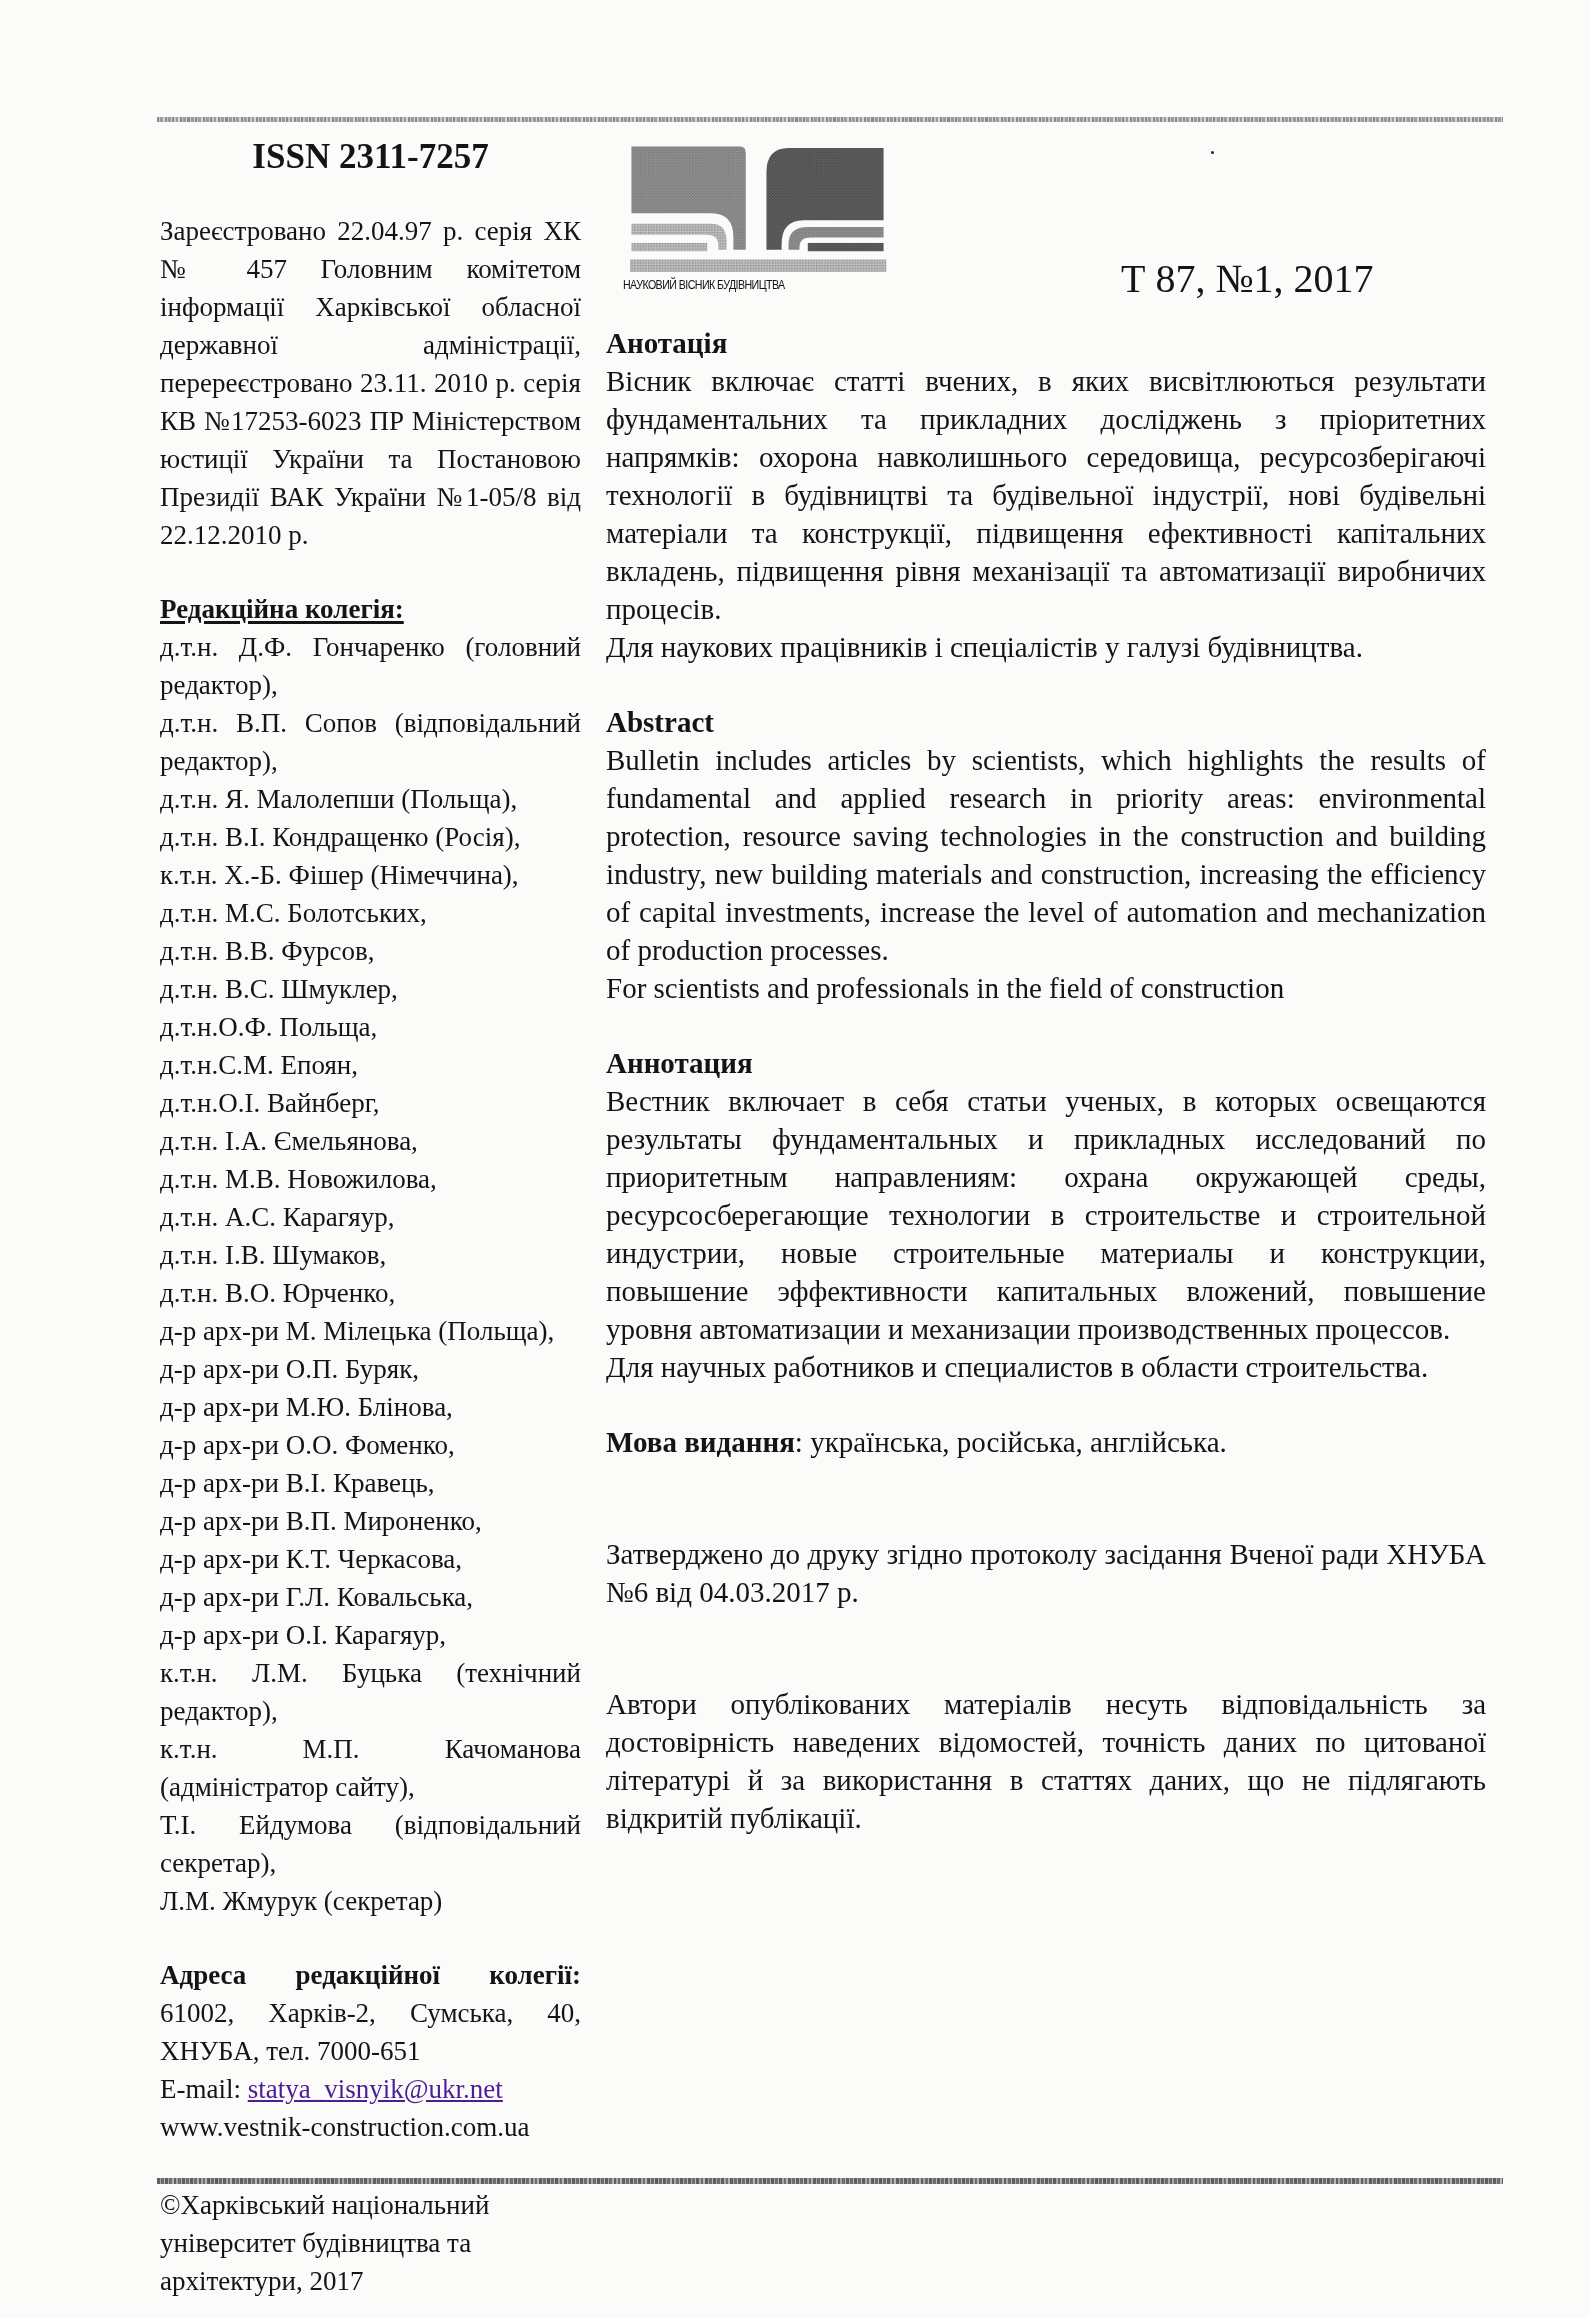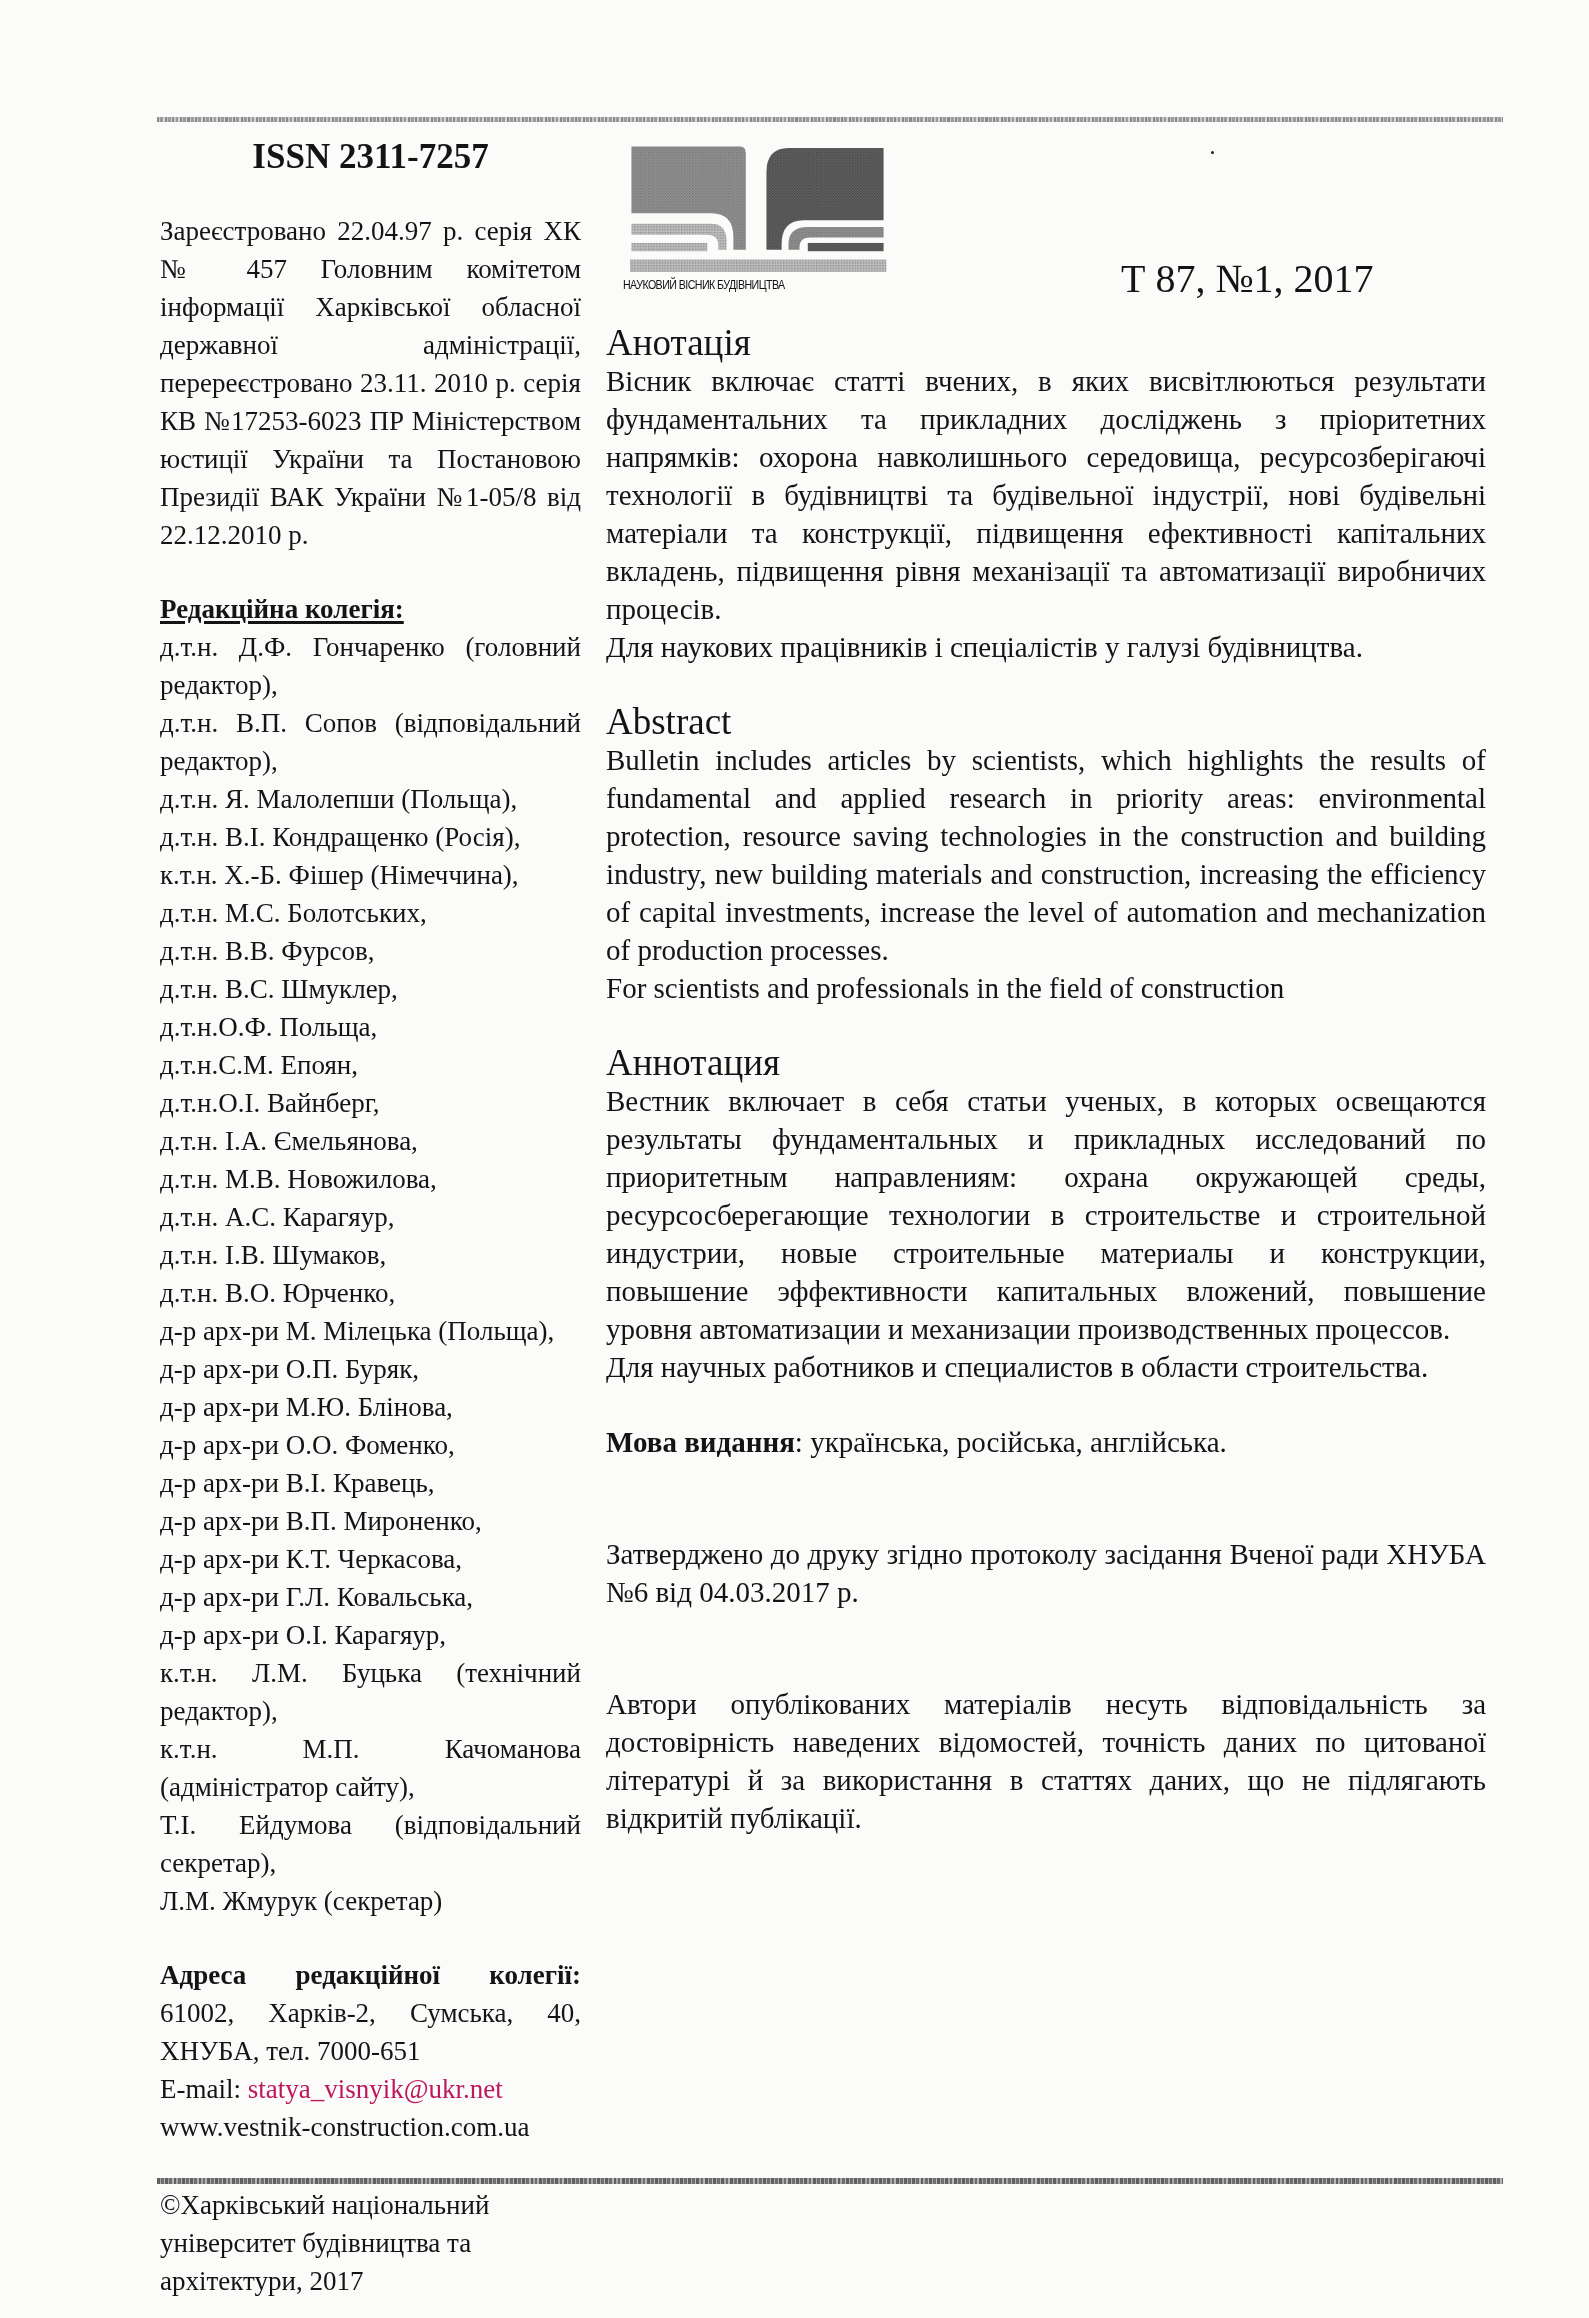--- a/index.html
+++ b/index.html
@@ -14,37 +14,37 @@
   }
   .rule.top { top: 117px; }
   .rule.bottom { top: 2178px; height: 6.2px; background: repeating-linear-gradient(90deg, #444 0 2.8px, #999 2.8px 4.1px, #555 4.1px 6.9px, #aaa 6.9px 8.3px); }
 
   .left { position: absolute; left: 160px; top: 138px; width: 421px; font-size: 27px; line-height: 38px; }
   .issn { text-align: center; font-weight: bold; font-size: 35px; margin: 0 0 36px 0; }
   .justify { text-align: justify; text-align-last: left; }
   .board-title { font-weight: bold; text-decoration: underline; text-decoration-thickness: 2.8px; text-underline-offset: 3.4px; margin-top: 36px; }
   .board-item { margin: 0; }
   .addr-title { font-weight: bold; margin-top: 36px; text-align: justify; text-align-last: justify; }
-  .email-link { color: #be185d; }
+  .email-link { text-decoration: underline; color: #4c1d95; }
   .copyright { margin-top: 40px; }
 
   .logo { position: absolute; left: 623px; top: 141px; width: 269px; height: 155px; }
   .logo-caption {
     position: absolute; left: 623px; top: 277px; width: 269px;
     font-family: "Liberation Sans", "DejaVu Sans", sans-serif; font-size: 13px; letter-spacing: -0.7px; color: #111;
     transform: scaleX(.82); transform-origin: left;
     white-space: nowrap;
   }
   .volume {
     position: absolute; left: 1121px; top: 255px; font-size: 40px; white-space: nowrap; text-align: center;
   }
   .dot { position: absolute; left: 1211px; top: 151px; width: 3.4px; height: 3.4px; background: #222; border-radius: 50%; }
 
   .right { position: absolute; left: 606px; top: 324px; width: 880px; font-size: 29px; line-height: 38px; }
-  .sec-title { font-weight: normal; font-size: 37px; margin: 0; }
+  .sec-title { font-weight: bold; font-size: 29px; margin: 0; }
   .para { margin: 0; text-align: justify; text-align-last: left; }
   .gap { height: 37px; }
   .gap2 { height: 74px; }
   .lang b { font-weight: bold; }
 </style>
 </head>
 <body>
 
 <div class="rule top"></div>
 

